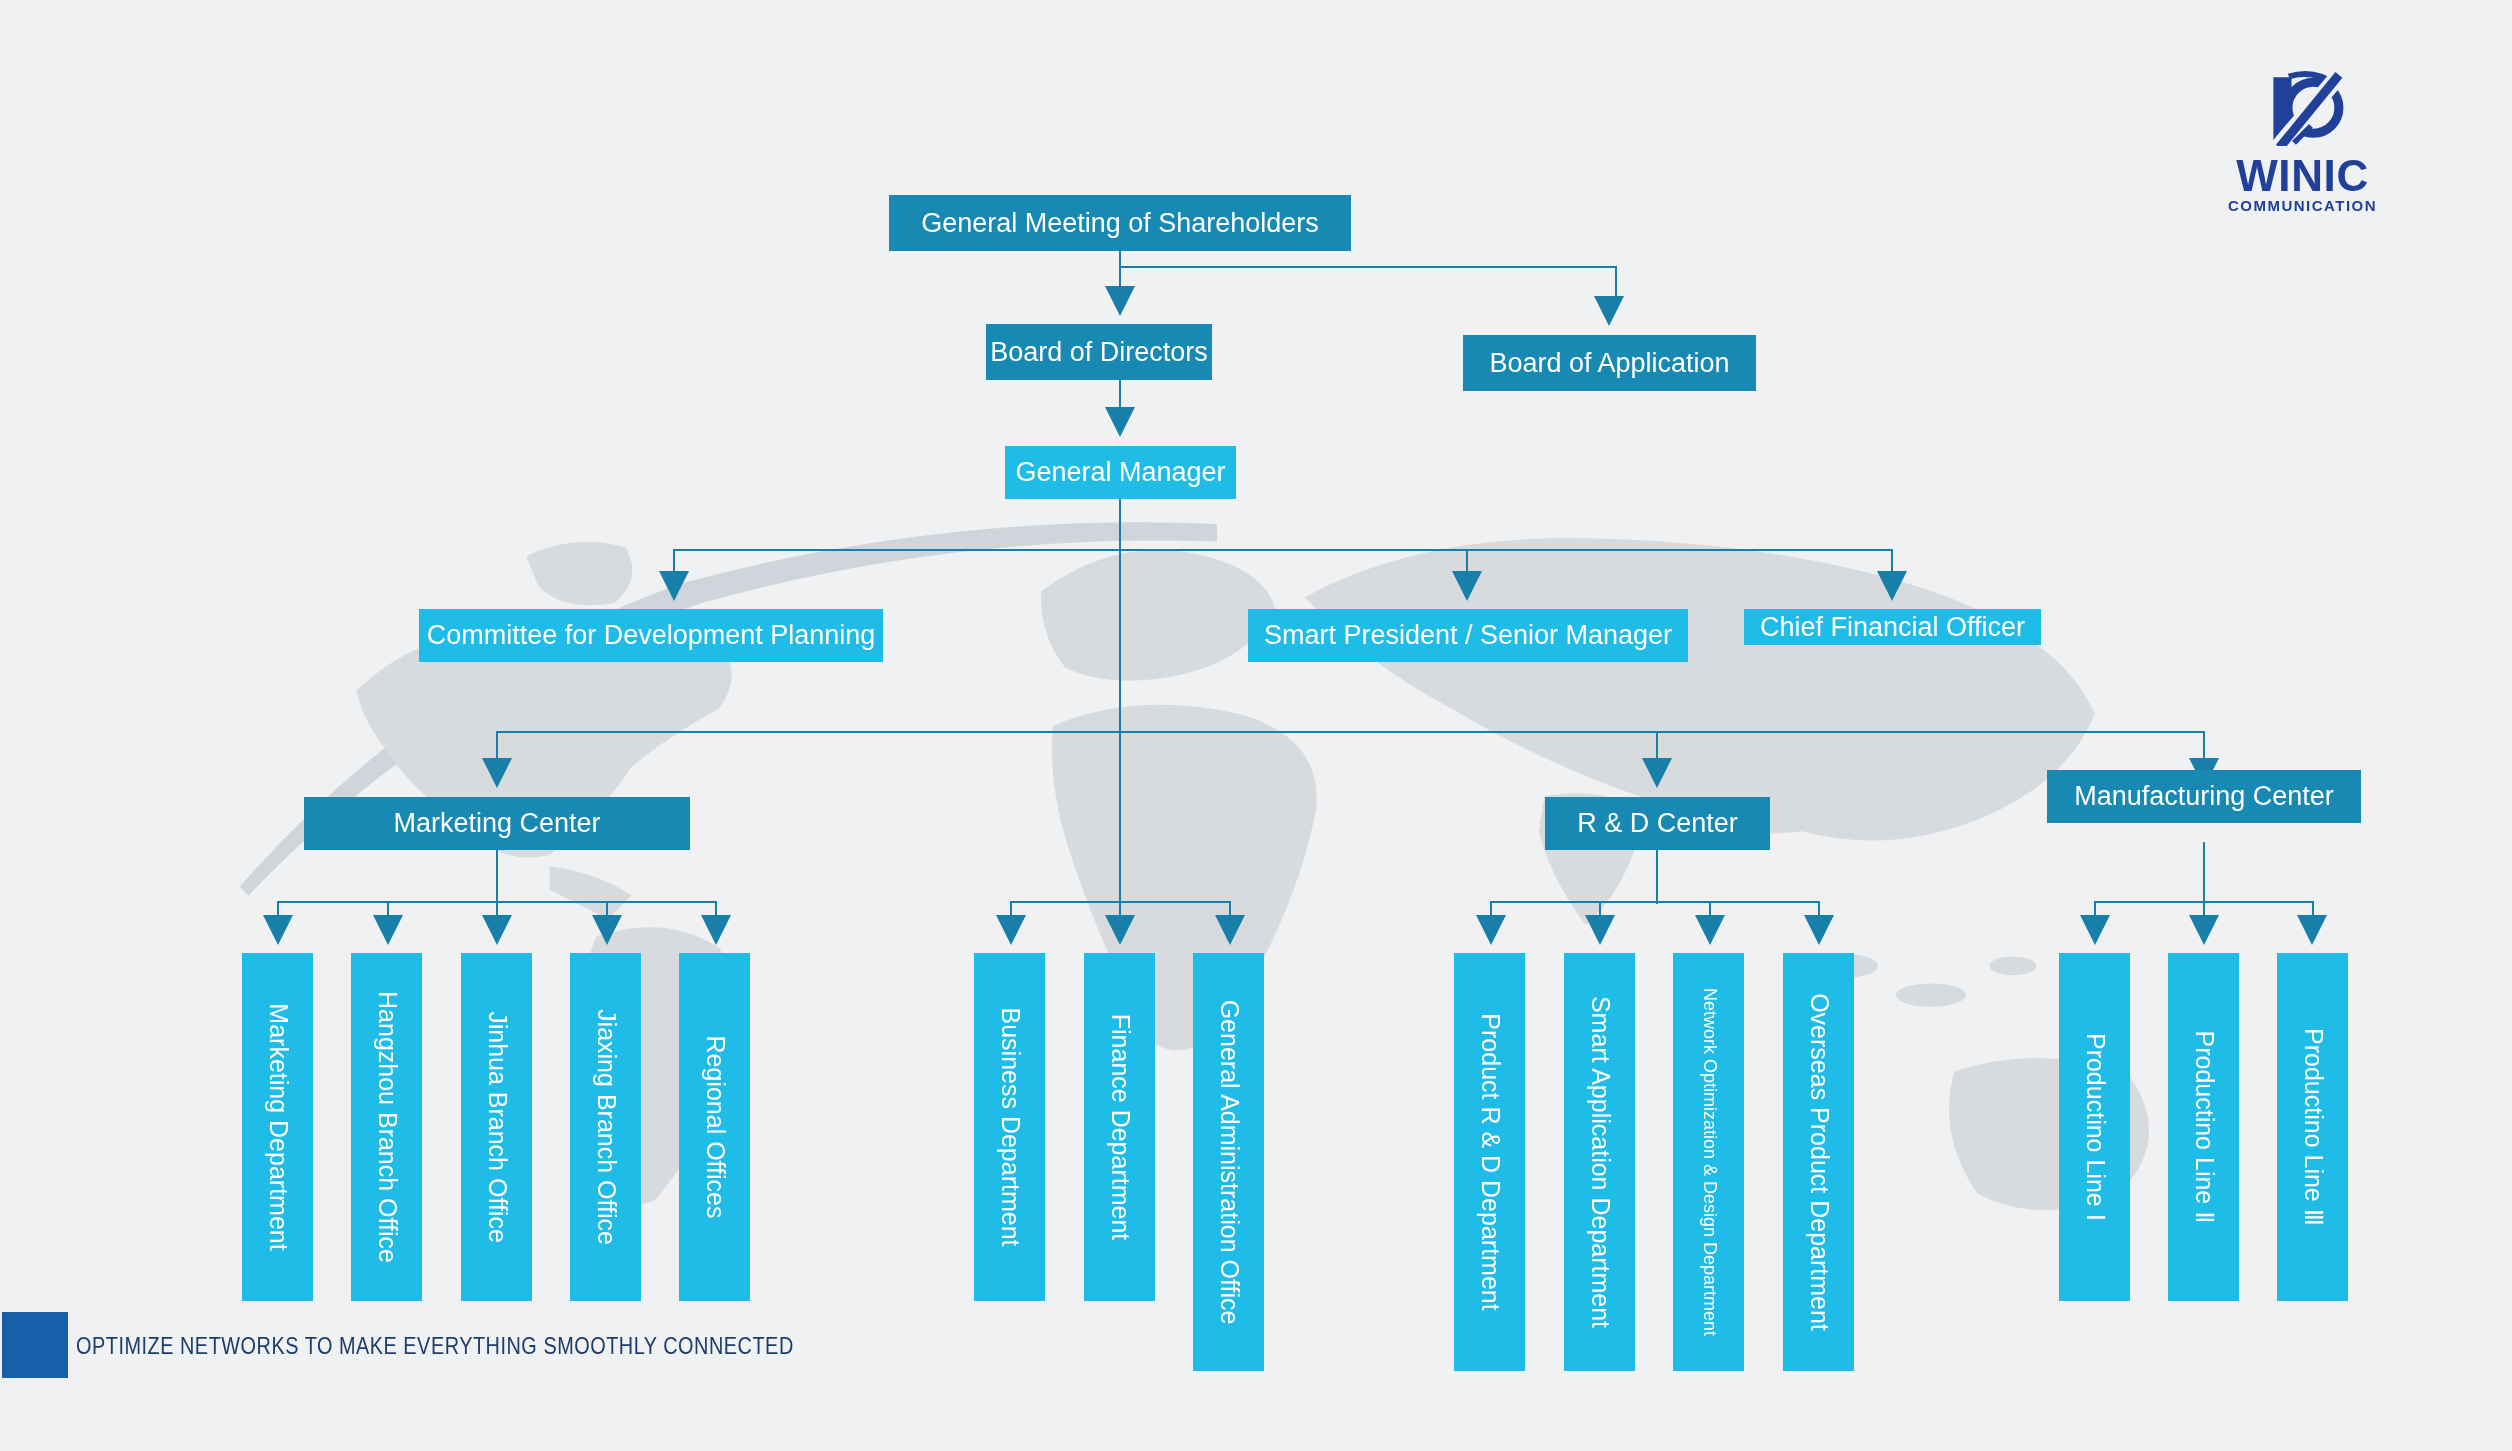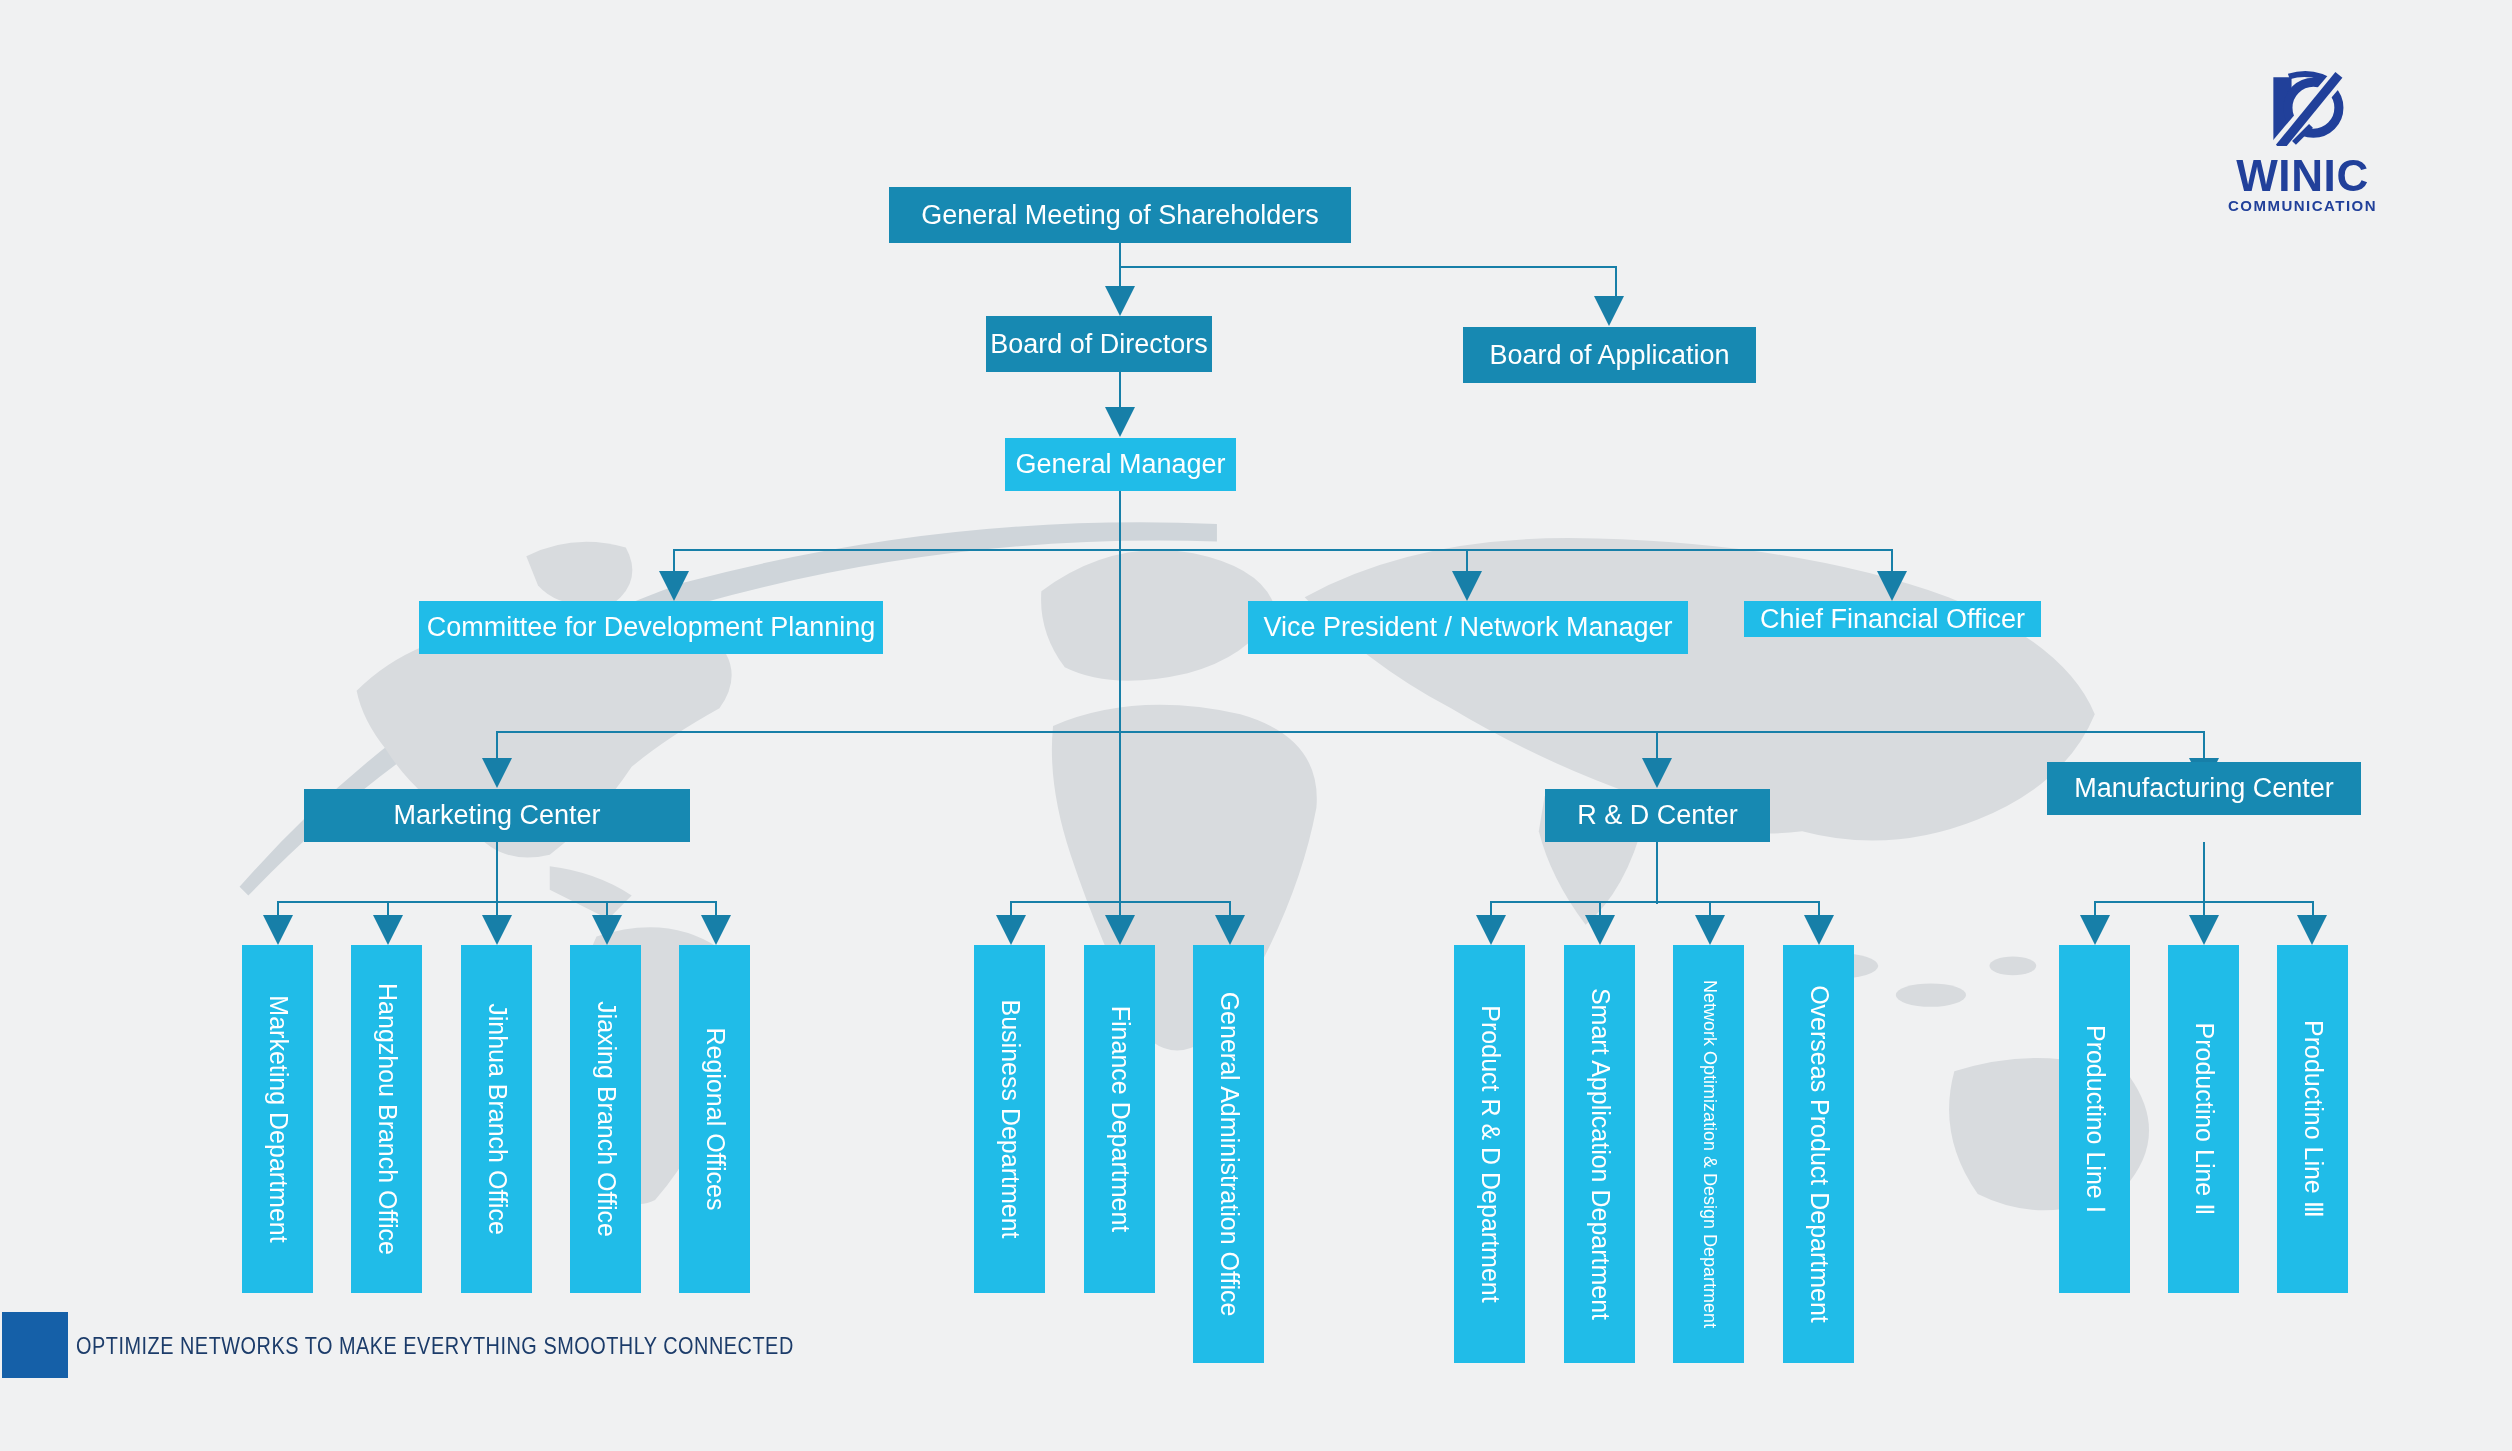--- a/index.html
+++ b/index.html
@@ -3,21 +3,21 @@
 <meta charset="utf-8">
 <style>
   html,body { margin:0; padding:0; background:#f0f1f2; }
   #stage {
     position:relative; width:2512px; height:1452px; overflow:hidden;
     background:#f0f1f2; font-family:"Liberation Sans", sans-serif;
   }
   .map-svg { position:absolute; left:222px; top:515px; }
   .box {
     position:absolute; display:flex; align-items:center; justify-content:center;
-    color:#ffffff; text-align:center; white-space:nowrap;
+    color:#ffffff; text-align:center; white-space:nowrap;margin-top:8px;
   }
   .dark  { background:#1789b2; }
   .light { background:#20bce8; }
   .hbox  { font-size:27px; }
   .vbox  { }
   .vtext {
     position:absolute; left:50%; top:50%;
     transform:translate(-50%,-50%) rotate(90deg);
     white-space:nowrap; font-size:25px;
   }
@@ -154,21 +154,21 @@
   <div class="box dark hbox" style="left:1463px;top:327px;width:293px;height:56px">
       <span>Board of Application</span>
     </div>
   <div class="box light hbox" style="left:1005px;top:438px;width:231px;height:53px">
       <span>General Manager</span>
     </div>
   <div class="box light hbox" style="left:419px;top:601px;width:464px;height:53px">
       <span>Committee for Development Planning</span>
     </div>
   <div class="box light hbox" style="left:1248px;top:601px;width:440px;height:53px">
-      <span>Vice President / Network Manager</span>
+      <span>Smart President / Senior Manager</span>
     </div>
   <div class="box light hbox" style="left:1744px;top:601px;width:297px;height:36px">
       <span>Chief Financial Officer</span>
     </div>
   <div class="box dark hbox" style="left:304px;top:789px;width:386px;height:53px">
       <span>Marketing Center</span>
     </div>
   <div class="box dark hbox" style="left:1545px;top:789px;width:225px;height:53px">
       <span>R &amp; D Center</span>
     </div>

